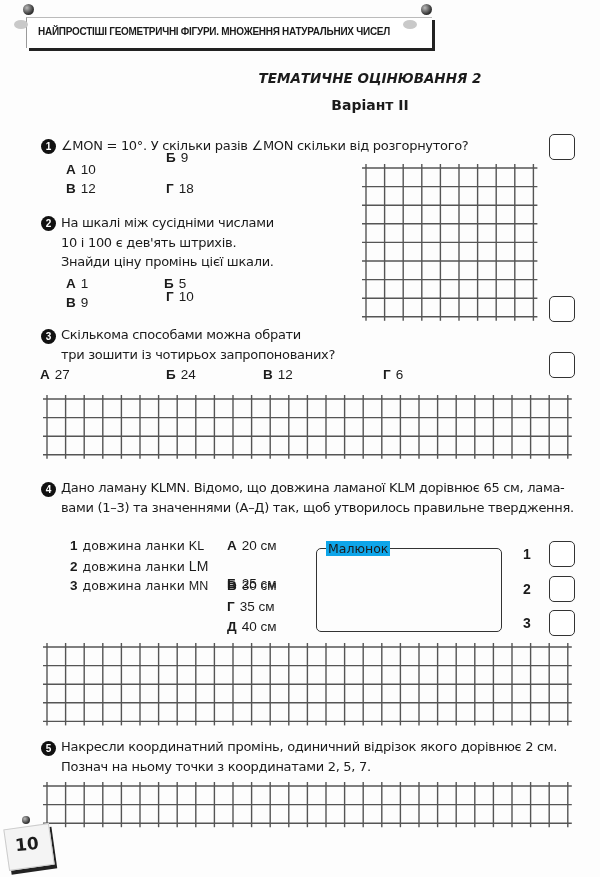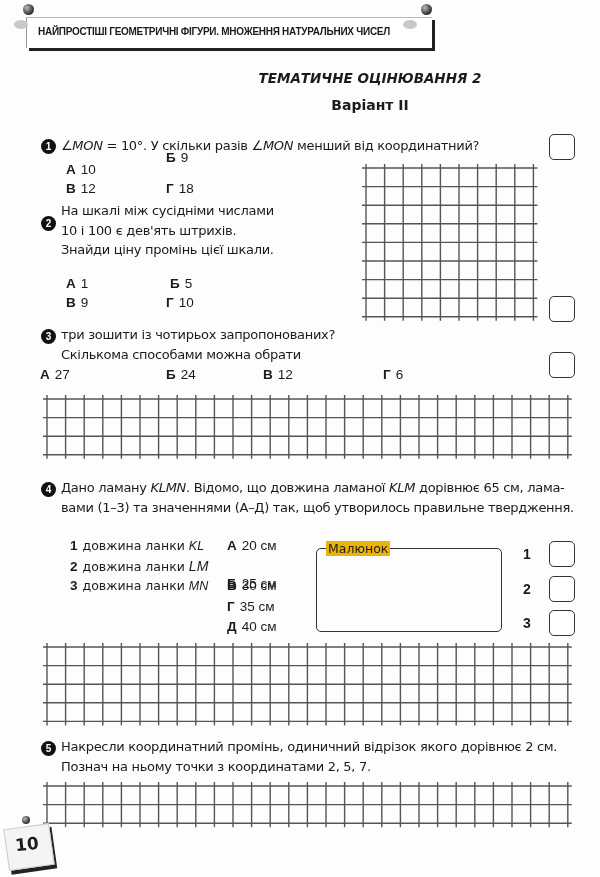--- a/index.html
+++ b/index.html
@@ -38,30 +38,30 @@
 
   
   .num {
     width: 15px; height: 15px; border-radius: 50%; background: #111; color: #fff;
     font-size: 10px; font-weight: bold; text-align: center; line-height: 15px;
     font-family: "Liberation Sans", sans-serif;
   }
   .q { font-size: 13px; line-height: 19.5px; font-family: "DejaVu Sans", sans-serif; letter-spacing: -0.3px; }
   .opt { font-size: 13.5px; font-family: "Liberation Sans", sans-serif; }
   .opt b { font-weight: bold; margin-right: 5px; }
-  .it { font-style: italic; }
+  .it { }
 
   
   .abox { width: 24px; height: 24px; border: 1.5px solid #333; border-radius: 5px; background: #fff; }
   .alabel { font-weight: bold; font-size: 14px; font-family: "Liberation Sans", sans-serif; }
 
   
   .drawbox { left: 316px; top: 548px; width: 184px; height: 82px;
     border: 1.5px solid #333; border-radius: 5px; }
-  .drawlabel { left: 326px; top: 541px; background: #eab308; padding: 0 2px;
+  .drawlabel { left: 326px; top: 541px; background: #0ea5e9; padding: 0 2px;
     font-size: 12.5px; font-family: "DejaVu Sans", sans-serif; }
 
   svg.grid line { stroke: #555; stroke-width: 1.4; }
 
   
   .pgnote {
     left: 6px; top: 826px; width: 44px; height: 40px; background: #f4f4f4;
     transform: rotate(-8deg); box-shadow: 2px 4px 0 #222; border: 1px solid #ccc;
   }
   .pgnum { left: 15px; top: 834px; font-size: 17px; font-weight: bold; transform: rotate(-6deg);
@@ -75,38 +75,38 @@
 <div class="abs pin" style="left:23px;top:4px"></div>
 <div class="abs pin-shadow" style="left:403px;top:20px"></div>
 <div class="abs pin" style="left:421px;top:4px"></div>
 <div class="abs banner-text">НАЙПРОСТІШІ ГЕОМЕТРИЧНІ ФІГУРИ. МНОЖЕННЯ НАТУРАЛЬНИХ ЧИСЕЛ</div>
 
 <div class="abs title">ТЕМАТИЧНЕ ОЦІНЮВАННЯ 2</div>
 <div class="abs subtitle">Варіант II</div>
 
 <div class="abs num" style="left:41px;top:139px">1</div>
 <div class="abs q" style="left:61px;top:136px;white-space:nowrap">
-  <span>∠</span><span class="it">MON</span><span> = 10°. У скільки разів ∠</span><span class="it">MON</span><span> менший від координатний?</span>
+  <span>∠</span><span class="it">MON</span><span> = 10°. У скільки разів ∠</span><span class="it">MON</span><span> скільки від розгорнутого?</span>
 </div>
 <div class="abs opt" style="left:66px;top:162px"><b>А</b><span>10</span></div>
 <div class="abs opt" style="left:166px;top:150px"><b>Б</b><span>9</span></div>
 <div class="abs opt" style="left:66px;top:181px"><b>В</b><span>12</span></div>
 <div class="abs opt" style="left:166px;top:181px"><b>Г</b><span>18</span></div>
 <div class="abs abox" style="left:549px;top:134px"></div>
 
 <div class="abs num" style="left:41px;top:216px">2</div>
-<div class="abs q" style="left:61px;top:201px">
+<div class="abs q" style="left:61px;top:213px">
   <div>На шкалі між сусідніми числами</div>
   <div>10 і 100 є дев'ять штрихів.</div>
   <div>Знайди ціну промінь цієї шкали.</div>
 </div>
 <div class="abs opt" style="left:66px;top:276px"><b>А</b><span>1</span></div>
-<div class="abs opt" style="left:170px;top:276px"><b>Б</b><span>5</span></div>
+<div class="abs opt" style="left:164px;top:276px"><b>Б</b><span>5</span></div>
 <div class="abs opt" style="left:66px;top:295px"><b>В</b><span>9</span></div>
-<div class="abs opt" style="left:166px;top:295px"><b>Г</b><span>10</span></div>
+<div class="abs opt" style="left:166px;top:289px"><b>Г</b><span>10</span></div>
 <div class="abs abox" style="left:549px;top:296px"></div>
 
 <svg class="abs grid" id="grid-a" style="left:0;top:0" width="600" height="877">
     <g>
       <line x1="362" x2="537.4" y1="168" y2="168"></line>
       <line x1="362" x2="537.4" y1="186.6" y2="186.6"></line>
       <line x1="362" x2="537.4" y1="205.2" y2="205.2"></line>
       <line x1="362" x2="537.4" y1="223.8" y2="223.8"></line>
       <line x1="362" x2="537.4" y1="242.4" y2="242.4"></line>
       <line x1="362" x2="537.4" y1="261" y2="261"></line>
@@ -226,22 +226,22 @@
       <line y1="782" y2="827.2" x1="493.40000000000003" x2="493.40000000000003"></line>
       <line y1="782" y2="827.2" x1="512" x2="512"></line>
       <line y1="782" y2="827.2" x1="530.6" x2="530.6"></line>
       <line y1="782" y2="827.2" x1="549.2" x2="549.2"></line>
       <line y1="782" y2="827.2" x1="567.8000000000001" x2="567.8000000000001"></line>
     </g>
   </svg>
 
 <div class="abs num" style="left:41px;top:329px">3</div>
 <div class="abs q" style="left:61px;top:325px">
+  <div>Скількома способами можна обрати</div>
   <div>три зошити із чотирьох запропонованих?</div>
-  <div>Скількома способами можна обрати</div>
 </div>
 <div class="abs opt" style="left:40px;top:367px"><b>А</b><span>27</span></div>
 <div class="abs opt" style="left:166px;top:367px"><b>Б</b><span>24</span></div>
 <div class="abs opt" style="left:263px;top:367px"><b>В</b><span>12</span></div>
 <div class="abs opt" style="left:383px;top:367px"><b>Г</b><span>6</span></div>
 <div class="abs abox" style="left:549px;top:352px"></div>
 
 <div class="abs num" style="left:41px;top:482px">4</div>
 <div class="abs q" style="left:61px;top:478px;white-space:nowrap">
   <div><span>Дано ламану </span><span class="it">KLMN</span><span>. Відомо, що довжина ламаної </span><span class="it">KLM</span><span> дорівнює 65 см, лама-</span></div>

